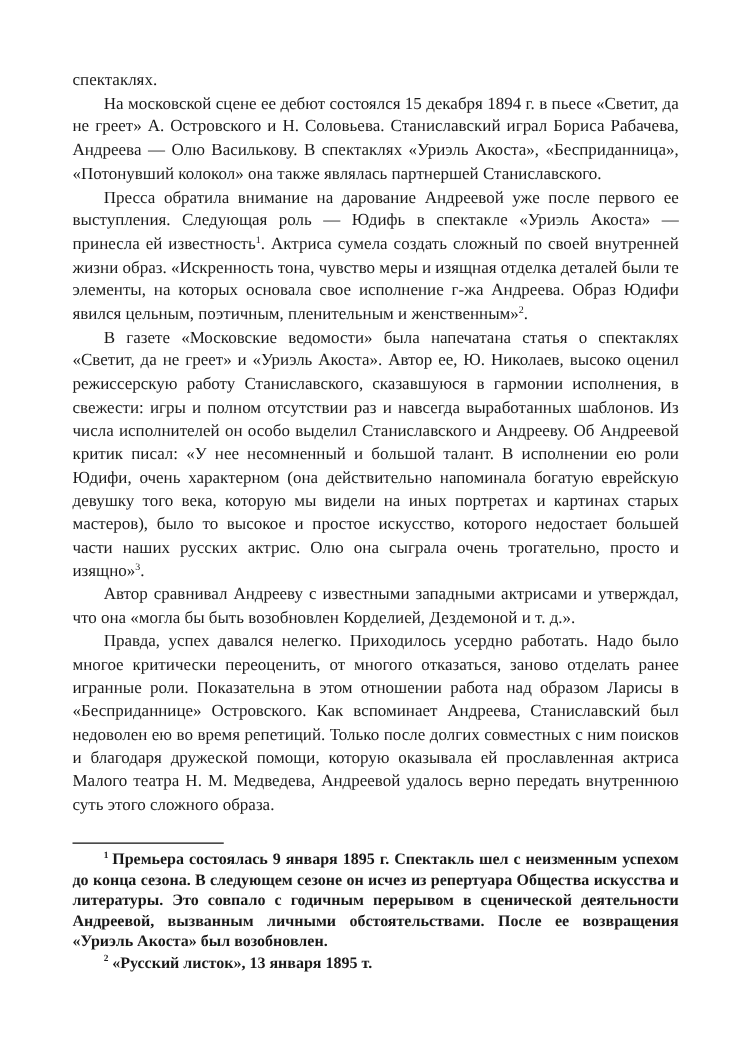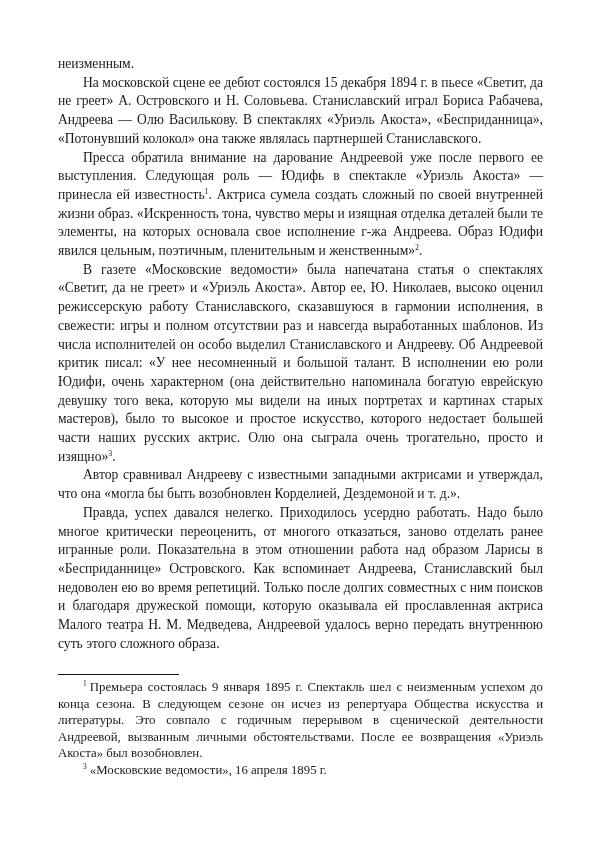--- a/index.html
+++ b/index.html
@@ -43,40 +43,41 @@
       top: 674px;
       width: 121px;
       height: 0;
       border-top: 1.5px solid #111;
     }
     .footnotes {
       position: absolute;
       left: 58px;
       top: 679px;
       width: 485px;
+      font-weight: bold;
     }
     .footnotes p {
       margin: 0;
       font-size: 12.8px;
       line-height: 16.6px;
       text-align: justify;
       text-indent: 25px;
     }
     .footnotes sup.fn {
       font-size: 7.5px;
       vertical-align: 5px;
       margin-right: 3px;
     }
   </style>
 </head>
 <body>
 
 <div class="page body-text">
   <p class="continuation">
-    <span>неизменным.</span>
+    <span>спектаклях.</span>
   </p>
   <p>
     <span>На московской сцене ее дебют состоялся 15 декабря 1894 г. в пьесе «Светит, да не греет» А. Островского и Н. Соловьева. Станиславский играл Бориса Рабачева, Андреева — Олю Василькову. В спектаклях «Уриэль Акоста», «Бесприданница», «Потонувший колокол» она также являлась партнершей Станиславского.</span>
   </p>
   <p>
     <span>Пресса обратила внимание на дарование Андреевой уже после первого ее выступления. Следующая роль — Юдифь в спектакле «Уриэль Акоста» — принесла ей известность</span><sup class="fn">1</sup><span>. Актриса сумела создать сложный по своей внутренней жизни образ. «Искренность тона, чувство меры и изящная отделка деталей были те элементы, на которых основала свое исполнение г-жа Андреева. Образ Юдифи явился цельным, поэтичным, пленительным и женственным»</span><sup class="fn">2</sup><span>.</span>
   </p>
   <p>
     <span>В газете «Московские ведомости» была напечатана статья о спектаклях «Светит, да не греет» и «Уриэль Акоста». Автор ее, Ю. Николаев, высоко оценил режиссерскую работу Станиславского, сказавшуюся в гармонии исполнения, в свежести: игры и полном отсутствии раз и навсегда выработанных шаблонов. Из числа исполнителей он особо выделил Станиславского и Андрееву. Об Андреевой критик писал: «У нее несомненный и большой талант. В исполнении ею роли Юдифи, очень характерном (она действительно напоминала богатую еврейскую девушку того века, которую мы видели на иных портретах и картинах старых мастеров), было то высокое и простое искусство, которого недостает большей части наших русских актрис. Олю она сыграла очень трогательно, просто и изящно»</span><sup class="fn">3</sup><span>.</span>
   </p>
@@ -88,15 +89,15 @@
   </p>
 </div>
 
 <div class="fn-divider"></div>
 
 <div class="footnotes">
   <p>
     <sup class="fn">1</sup><span>Премьера состоялась 9 января 1895 г. Спектакль шел с неизменным успехом до конца сезона. В следующем сезоне он исчез из репертуара Общества искусства и литературы. Это совпало с годичным перерывом в сценической деятельности Андреевой, вызванным личными обстоятельствами. После ее возвращения «Уриэль Акоста» был возобновлен.</span>
   </p>
   <p>
-    <sup class="fn">3</sup><span>«Московские ведомости», 16 апреля 1895 г.</span>
+    <sup class="fn">2</sup><span>«Русский листок», 13 января 1895 т.</span>
   </p>
 </div>
 
 </body></html>

